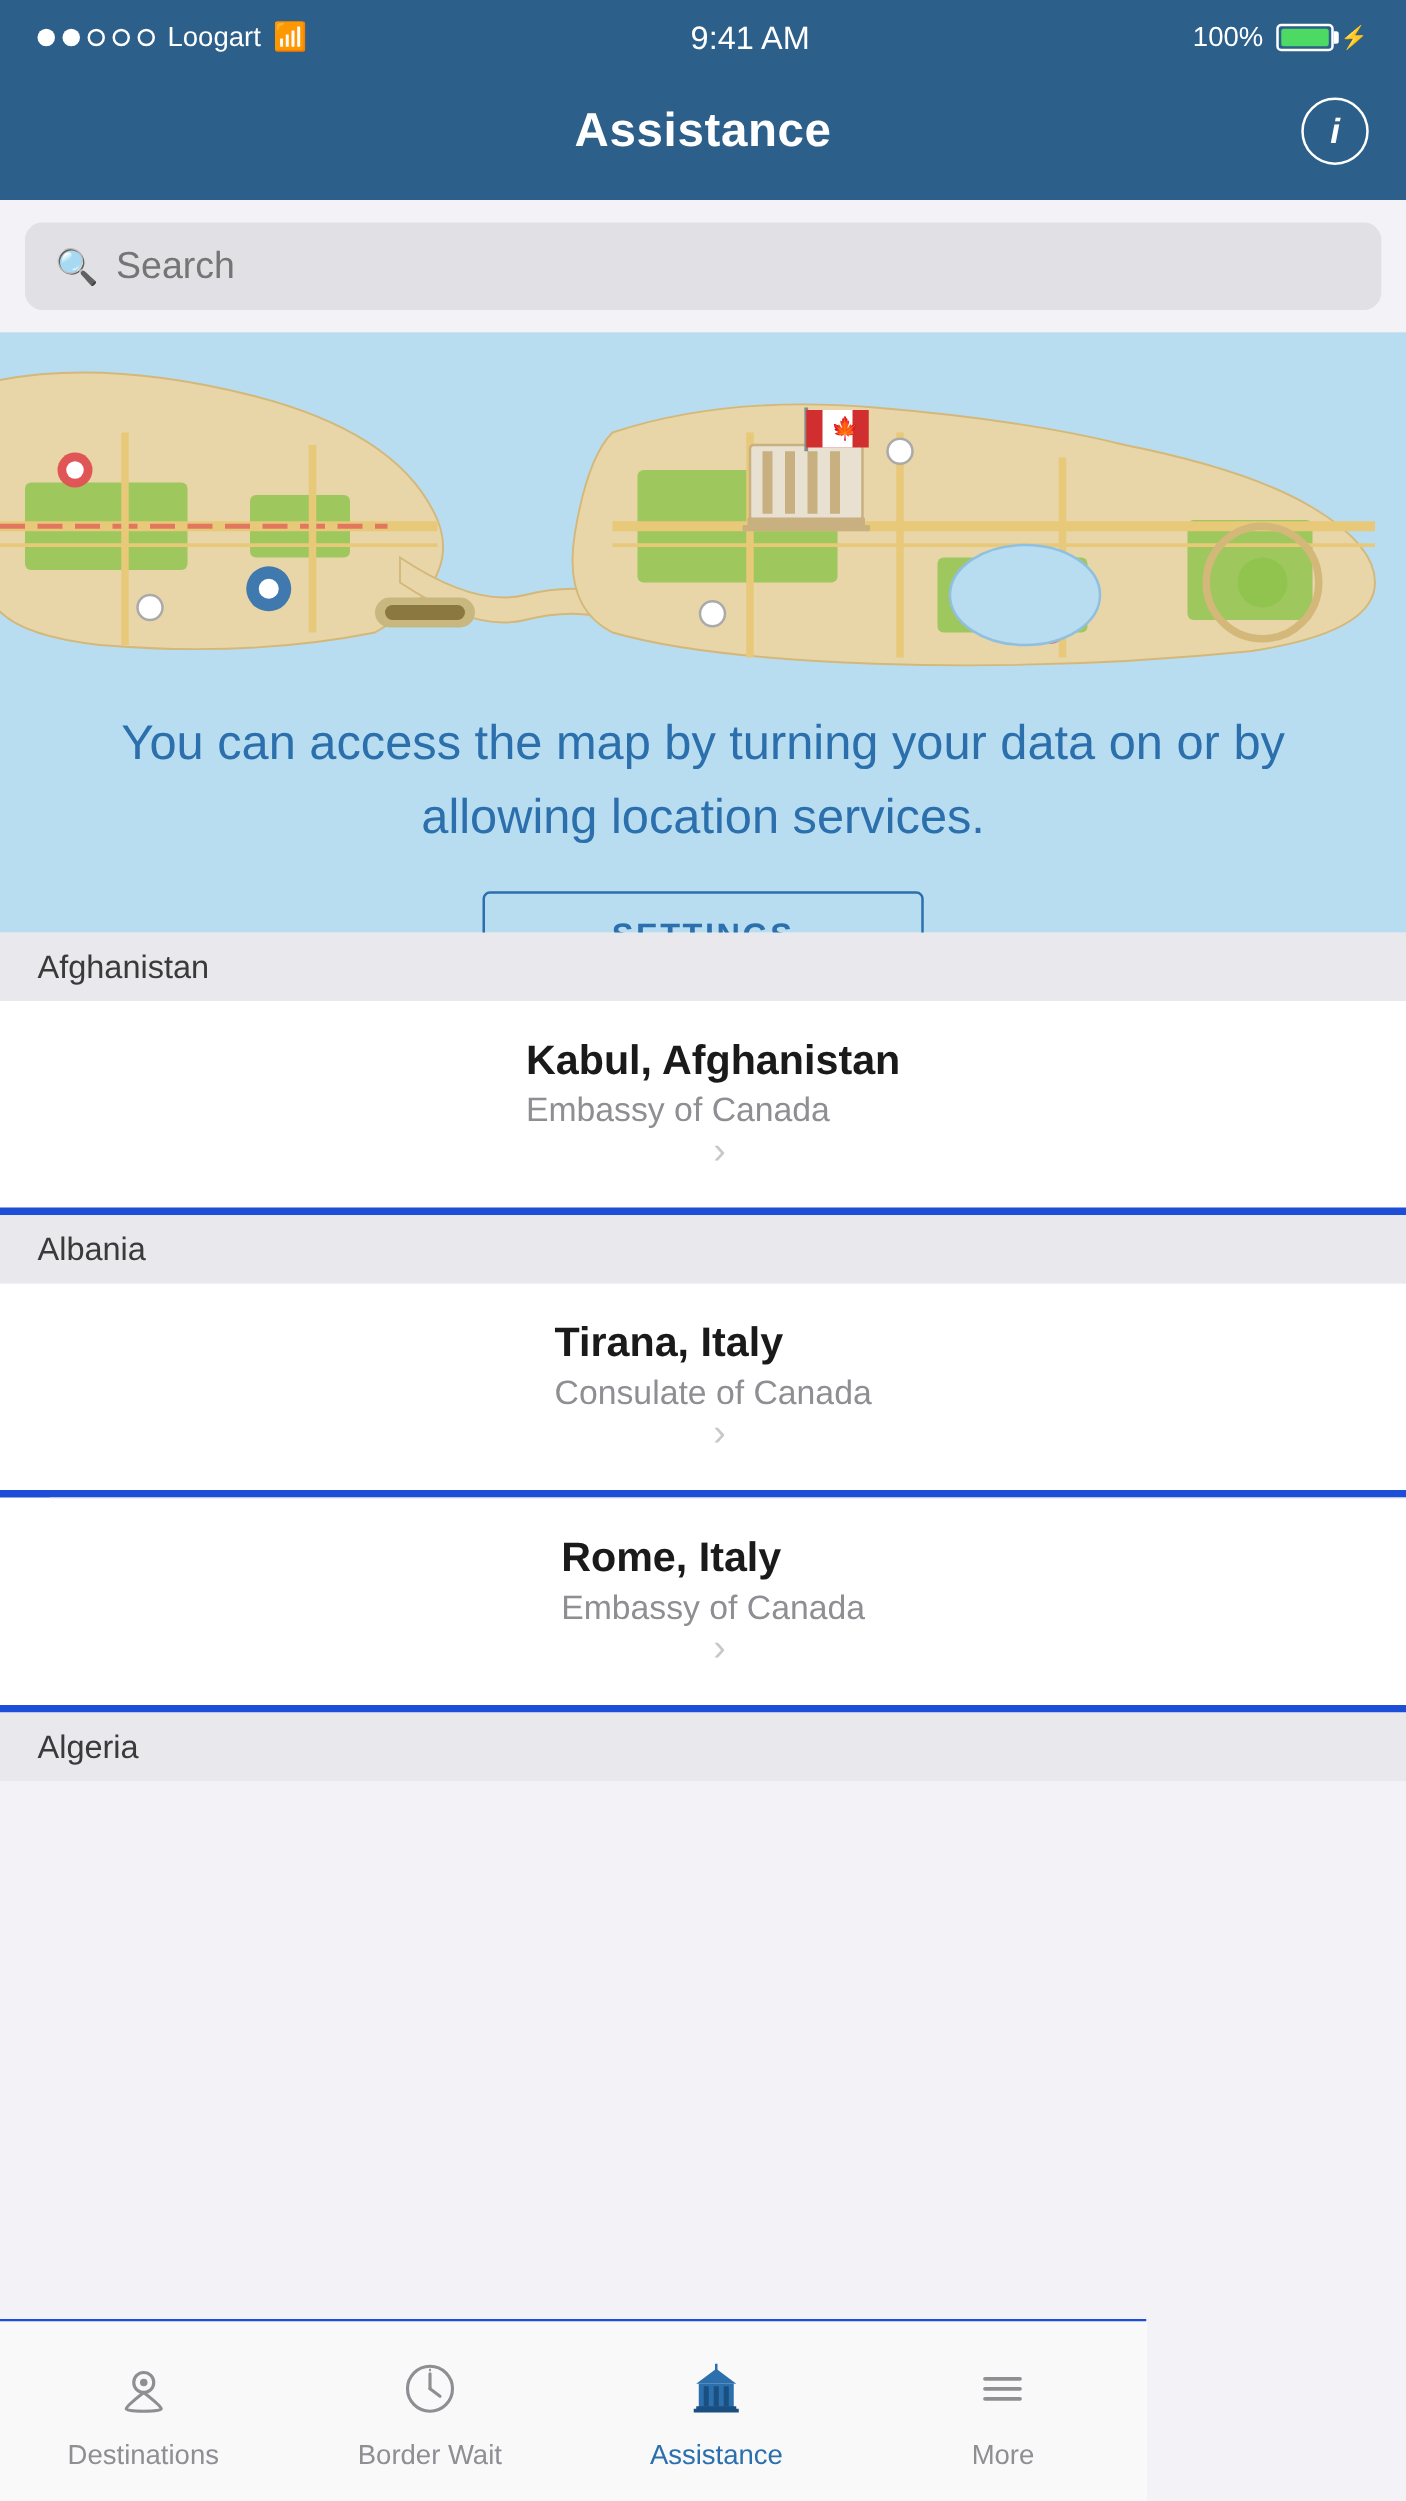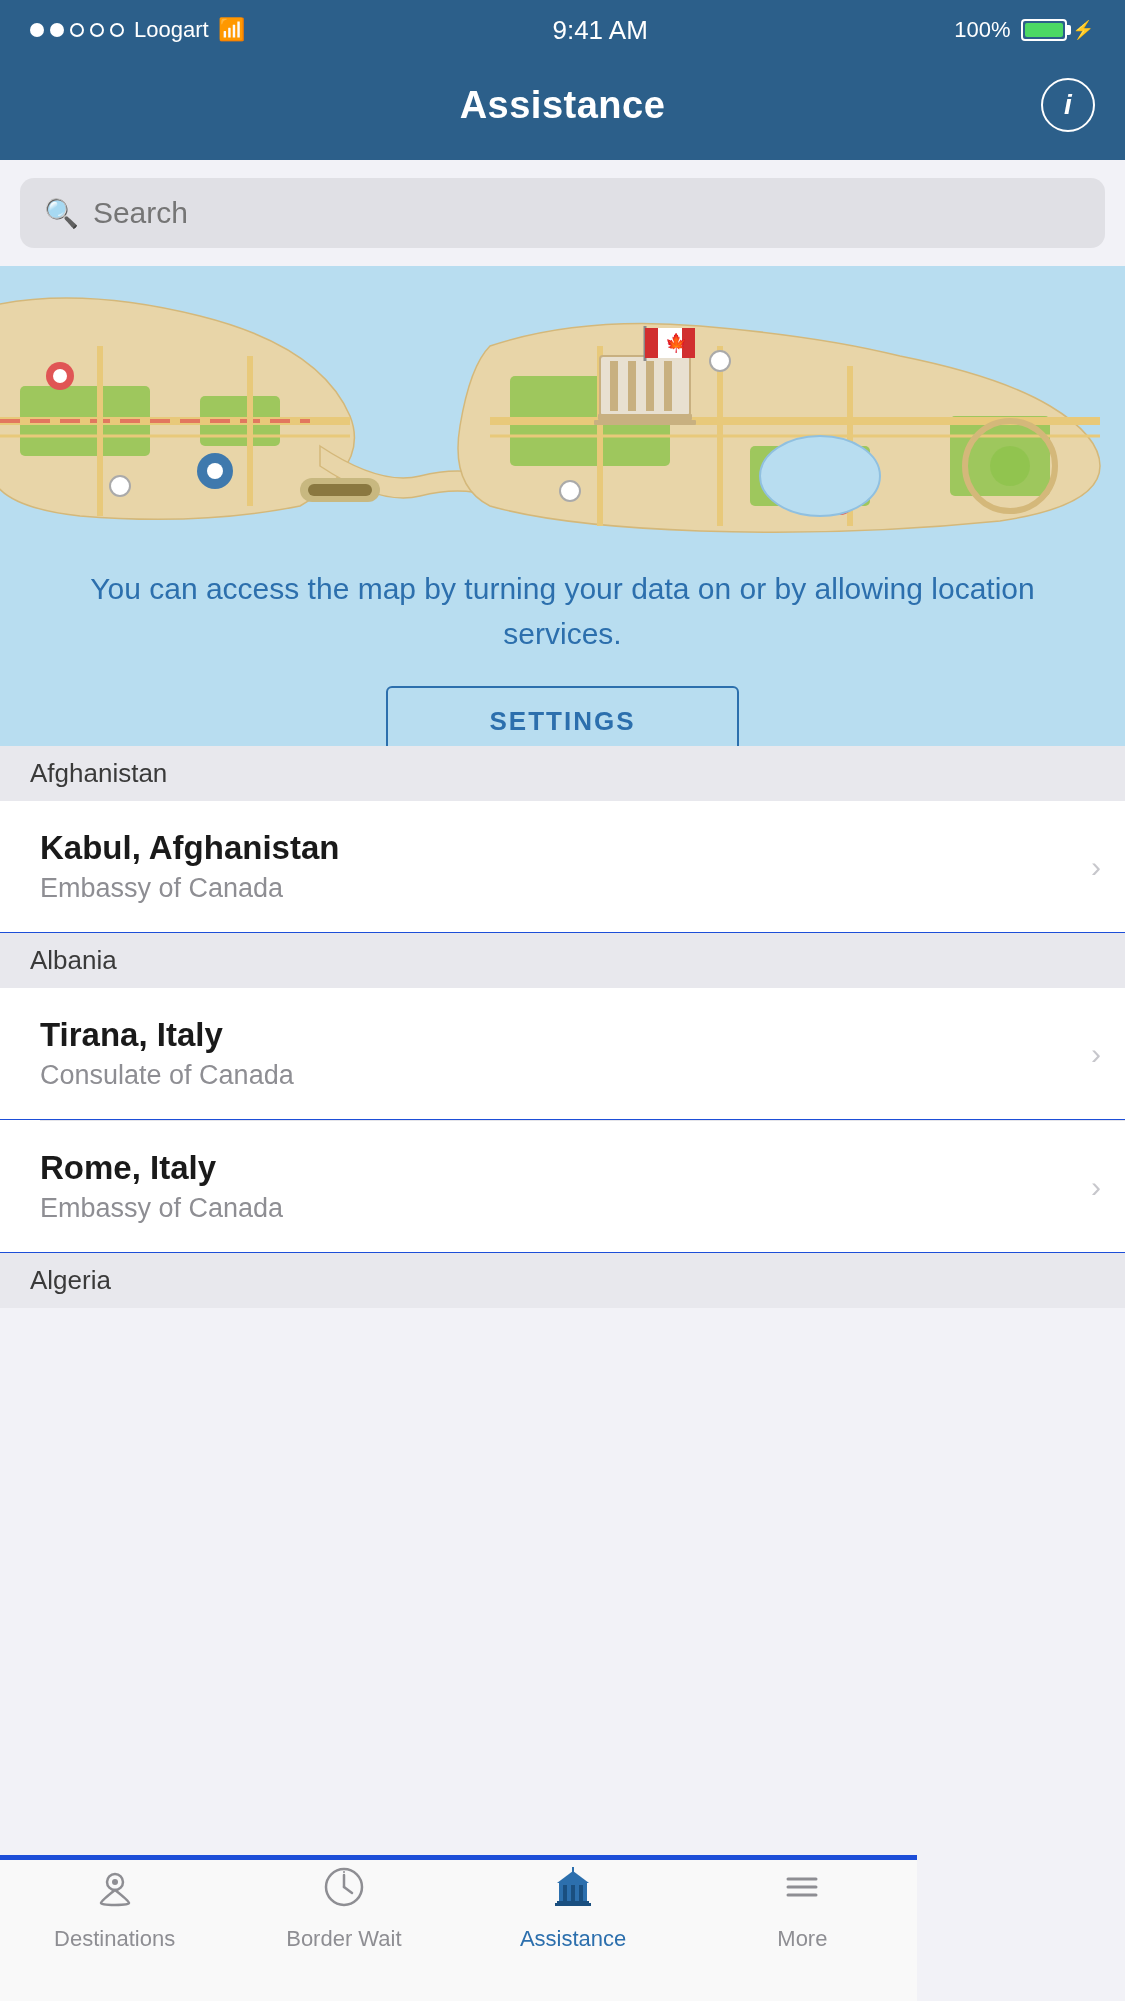--- a/index.html
+++ b/index.html
@@ -109,21 +109,21 @@
     }
     
     .map-svg { width: 100%; height: 280px; }
     .map-overlay-text {
       background: #b8ddf0;
       padding: 20px 40px 10px;
       text-align: center;
     }
     .map-description {
       color: #2c6fad;
-      font-size: 30px;
+      font-size: 39px;
       font-weight: 500;
       line-height: 1.5;
       text-align: center;
     }
     .settings-btn-wrap {
       display: flex; justify-content: center;
       padding: 20px 0 30px;
     }
     .settings-btn {
       border: 2.5px solid #2c6fad;
@@ -147,22 +147,23 @@
       font-size: 26px;
       color: #3a3a3a;
       font-weight: 400;
     }
     .list-item {
       display: flex;
       align-items: center;
       justify-content: space-between;
       padding: 28px 24px 28px 40px;
       background: white;
-      border-bottom: 1px solid #1d4ed8;
+      border-bottom: 6px solid #1d4ed8;
       cursor: pointer;
+      flex-direction: column;
     }
     .list-item:last-of-type { border-bottom: none; }
     .list-item-text { flex: 1; }
     .list-item-title {
       font-size: 33px;
       font-weight: 600;
       color: #1a1a1a;
       margin-bottom: 6px;
     }
     .list-item-subtitle {
@@ -182,24 +183,24 @@
       margin-left: 40px;
     }
 
     
     .tab-bar {
       position: fixed;
       bottom: 0;
       width: 917px;
       height: 146px;
       background: #f9f9f9;
-      border-top: 5px solid #1d4ed8;
+      border-top: 2px solid #1d4ed8;
       display: flex;
       align-items: flex-start;
-      padding-top: 5px;
+      padding-top: 32px;
     }
     .tab-item {
       flex: 1;
       display: flex;
       flex-direction: column;
       align-items: center;
       gap: 8px;
       cursor: pointer;
     }
     .tab-icon { font-size: 40px; color: #8e8e93; }

